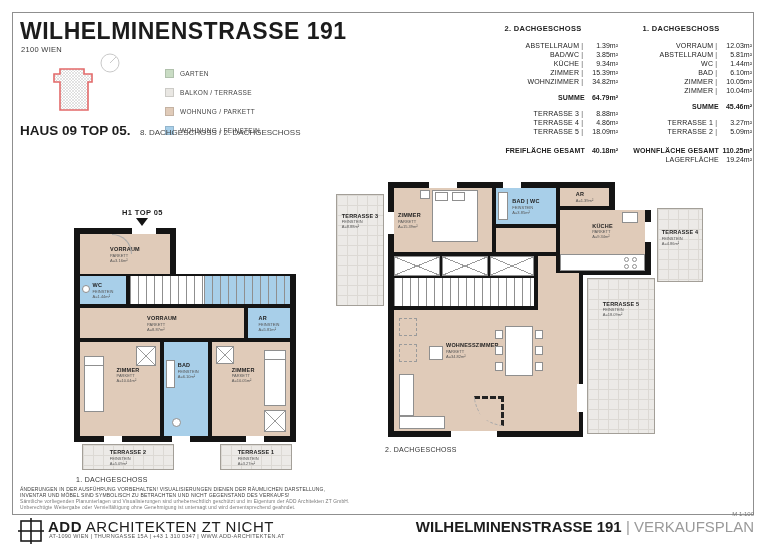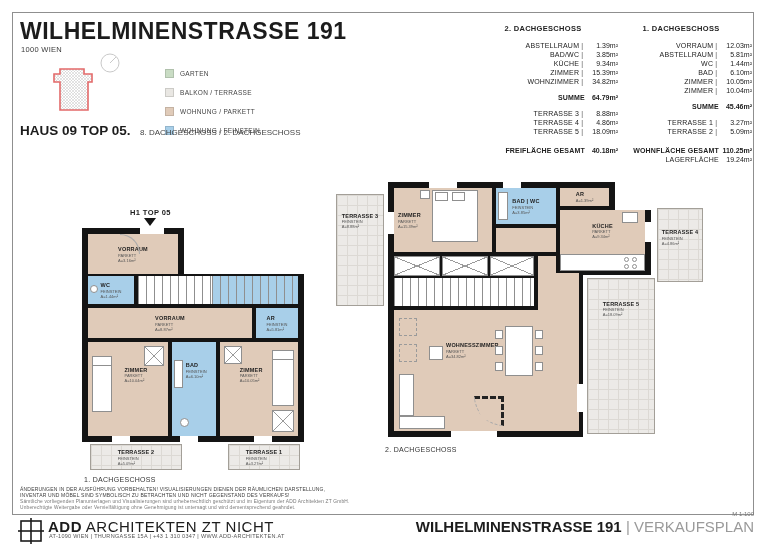--- a/index.html
+++ b/index.html
@@ -69,21 +69,21 @@
   .doc{position:absolute;right:16px;top:518px;font-size:15px;white-space:nowrap;text-align:center;}
   .doc .proj{font-weight:700;color:#1c1c1c;}
   .doc .grey{color:#9a9a9a;}
 </style>
 </head>
 <body>
 
 <div class="frame"></div>
 
 <div class="title">WILHELMINENSTRASSE 191</div>
-<div class="subtitle">1000 WIEN</div>
+<div class="subtitle">2100 WIEN</div>
 
 <svg class="abs" style="left:99px;top:52px;" width="22" height="22">
   <circle cx="11" cy="11" r="9" fill="#ffffff" stroke="#c9c9c9" stroke-width="1"></circle>
   <line x1="11" y1="11" x2="17" y2="5" stroke="#c9c9c9" stroke-width="1"></line>
 </svg>
 
 <svg class="abs" style="left:46px;top:64px;" width="54" height="52" viewBox="0 0 54 52">
   <defs>
     <pattern id="hatch" width="3" height="3" patternUnits="userSpaceOnUse">
       <rect width="3" height="3" fill="#ffffff"></rect>
@@ -222,21 +222,21 @@
   <div class="srow bold gap10">
       <span class="lab">WOHNFLÄCHE GESAMT</span>
       <span class="val">110.25m²</span>
     </div>
   <div class="srow">
       <span class="lab">LAGERFLÄCHE</span>
       <span class="val">19.24m²</span>
     </div>
 </div>
 
-<div class="plan" style="left:82px;top:208px;width:228px;height:292px;">
+<div class="plan" style="left:74px;top:208px;width:228px;height:292px;">
   <div class="marker" style="left:48px;top:0;">H1 TOP 05</div>
   <div class="tri" style="left:62px;top:10px;"></div>
 
   <div class="shell" style="left:0;top:20px;width:222px;height:214px;clip-path:polygon(0 0,102px 0,102px 46px,222px 46px,222px 214px,0 214px);"></div>
 
   <div class="room parkett" style="left:6px;top:26px;width:90px;height:40px;">
     <div class="rlabel">
       <div class="rname">VORRAUM</div>
       <div class="rsub">PARKETT</div>
       <div class="rsub">A=3.16m²</div>

